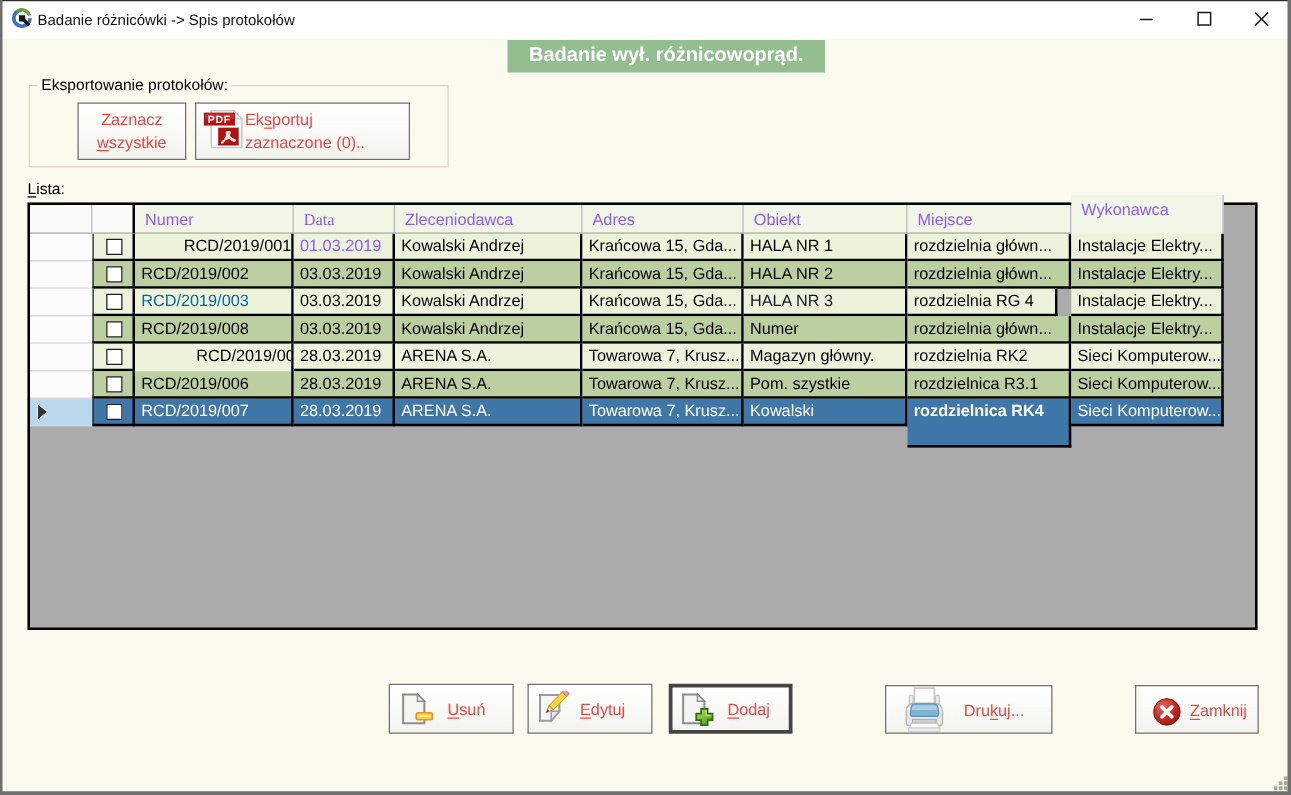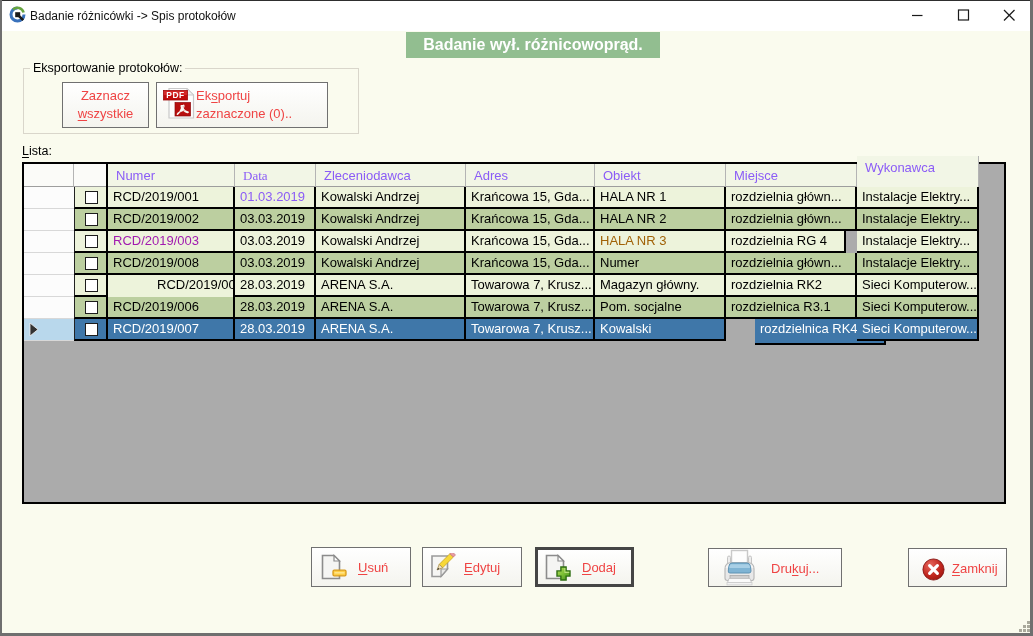--- a/index.html
+++ b/index.html
@@ -73,21 +73,21 @@
 <div class="hc" style="left:726px;top:164px;width:131px;height:23px;background:#F2F6E6;">
     <div class="ht">Miejsce</div>
   </div>
 <div class="hc" style="left:857px;top:156px;width:122px;height:38px;background:#F2F6E6;">
     <div class="ht">Wykonawca</div>
   </div>
 <div style="position:absolute;left:106px;top:164px;width:2px;height:23px;background:#000"></div>
 <div style="position:absolute;left:24px;top:187px;width:50px;height:22px;background:#FCFCFC;border-bottom:1px solid #D8D8D8"></div>
 <div class="dc" style="left:74px;top:187px;width:34px;height:22px;background:#EDF3DB;border-left:1px solid #222;"></div>
 <div style="position:absolute;left:85px;top:191px;width:13px;height:13px;background:#FFF;border:1.5px solid #1c1c1c"></div>
-<div class="dc" style="left:108px;top:187px;width:127px;height:22px;background:#EDF3DB;">
+<div class="dc" style="left:108px;top:187px;width:127px;height:22px;background:#EDF3DB;text-align:right;">
     <div class="ct" style="color:#000">RCD/2019/001</div>
   </div>
 <div class="dc" style="left:235px;top:187px;width:81px;height:22px;background:#EDF3DB;">
     <div class="ct" style="color:#8b5cf6">01.03.2019</div>
   </div>
 <div class="dc" style="left:316px;top:187px;width:150px;height:22px;background:#EDF3DB;">
     <div class="ct" style="color:#000">Kowalski Andrzej</div>
   </div>
 <div class="dc" style="left:466px;top:187px;width:129px;height:22px;background:#EDF3DB;">
     <div class="ct" style="color:#000">Krańcowa 15, Gda...</div>
@@ -122,33 +122,33 @@
 <div class="dc" style="left:726px;top:209px;width:131px;height:22px;background:#BCCFA0;">
     <div class="ct" style="color:#000">rozdzielnia główn...</div>
   </div>
 <div class="dc" style="left:857px;top:209px;width:122px;height:22px;background:#BCCFA0;">
     <div class="ct" style="color:#000">Instalacje Elektry...</div>
   </div>
 <div style="position:absolute;left:24px;top:231px;width:50px;height:22px;background:#FCFCFC;border-bottom:1px solid #D8D8D8"></div>
 <div class="dc" style="left:74px;top:231px;width:34px;height:22px;background:#EDF3DB;border-left:1px solid #222;"></div>
 <div style="position:absolute;left:85px;top:235px;width:13px;height:13px;background:#FFF;border:1.5px solid #1c1c1c"></div>
 <div class="dc" style="left:108px;top:231px;width:127px;height:22px;background:#EDF3DB;">
-    <div class="ct" style="color:#a21caf">RCD/2019/003</div>
+    <div class="ct" style="color:#0369a1">RCD/2019/003</div>
   </div>
 <div class="dc" style="left:235px;top:231px;width:81px;height:22px;background:#EDF3DB;">
     <div class="ct" style="color:#000">03.03.2019</div>
   </div>
 <div class="dc" style="left:316px;top:231px;width:150px;height:22px;background:#EDF3DB;">
     <div class="ct" style="color:#000">Kowalski Andrzej</div>
   </div>
 <div class="dc" style="left:466px;top:231px;width:129px;height:22px;background:#EDF3DB;">
     <div class="ct" style="color:#000">Krańcowa 15, Gda...</div>
   </div>
 <div class="dc" style="left:595px;top:231px;width:131px;height:22px;background:#EDF3DB;">
-    <div class="ct" style="color:#a16207">HALA NR 3</div>
+    <div class="ct" style="color:#0f172a">HALA NR 3</div>
   </div>
 <div class="dc" style="left:726px;top:231px;width:120px;height:22px;background:#EDF3DB;">
     <div class="ct" style="color:#000">rozdzielnia RG 4</div>
   </div>
 <div class="dc" style="left:857px;top:231px;width:122px;height:22px;background:#EDF3DB;">
     <div class="ct" style="color:#000">Instalacje Elektry...</div>
   </div>
 <div style="position:absolute;left:24px;top:253px;width:50px;height:22px;background:#FCFCFC;border-bottom:1px solid #D8D8D8"></div>
 <div class="dc" style="left:74px;top:253px;width:34px;height:22px;background:#BCCFA0;border-left:1px solid #222;"></div>
 <div style="position:absolute;left:85px;top:257px;width:13px;height:13px;background:#FFF;border:1.5px solid #1c1c1c"></div>
@@ -206,21 +206,21 @@
 <div class="dc" style="left:235px;top:297px;width:81px;height:22px;background:#BCCFA0;">
     <div class="ct" style="color:#000">28.03.2019</div>
   </div>
 <div class="dc" style="left:316px;top:297px;width:150px;height:22px;background:#BCCFA0;">
     <div class="ct" style="color:#000">ARENA S.A.</div>
   </div>
 <div class="dc" style="left:466px;top:297px;width:129px;height:22px;background:#BCCFA0;">
     <div class="ct" style="color:#000">Towarowa 7, Krusz...</div>
   </div>
 <div class="dc" style="left:595px;top:297px;width:131px;height:22px;background:#BCCFA0;">
-    <div class="ct" style="color:#000">Pom. socjalne</div>
+    <div class="ct" style="color:#000">Pom. szystkie</div>
   </div>
 <div class="dc" style="left:726px;top:297px;width:131px;height:22px;background:#BCCFA0;">
     <div class="ct" style="color:#000">rozdzielnica R3.1</div>
   </div>
 <div class="dc" style="left:857px;top:297px;width:122px;height:22px;background:#BCCFA0;">
     <div class="ct" style="color:#000">Sieci Komputerow...</div>
   </div>
 <div style="position:absolute;left:24px;top:319px;width:50px;height:22px;background:#B9D8EC;border-bottom:1px solid #D8D8D8">
     <svg width="10" height="13" style="position:absolute;left:5px;top:4px">
       <path d="M1 0 L9 6.5 L1 13 Z" fill="#333" stroke="#F0F0F0" stroke-width="0.8"></path>
@@ -236,21 +236,21 @@
   </div>
 <div class="dc" style="left:316px;top:319px;width:150px;height:22px;background:#3F77A9;">
     <div class="ct" style="color:#FFF">ARENA S.A.</div>
   </div>
 <div class="dc" style="left:466px;top:319px;width:129px;height:22px;background:#3F77A9;">
     <div class="ct" style="color:#FFF">Towarowa 7, Krusz...</div>
   </div>
 <div class="dc" style="left:595px;top:319px;width:131px;height:22px;background:#3F77A9;">
     <div class="ct" style="color:#FFF">Kowalski</div>
   </div>
-<div class="dc" style="left:755px;top:319px;width:131px;height:26px;background:#3F77A9;">
+<div class="dc" style="left:726px;top:319px;width:131px;height:39px;background:#3F77A9;font-weight:bold;">
     <div class="ct" style="color:#FFF">rozdzielnica RK4</div>
   </div>
 <div class="dc" style="left:857px;top:319px;width:122px;height:22px;background:#3F77A9;">
     <div class="ct" style="color:#FFF">Sieci Komputerow...</div>
   </div>
 
 <div class="btn" style="left:311px;top:547px;width:100px;height:40px"></div>
 <svg style="position:absolute;left:321px;top:554px" width="30" height="30" viewBox="0 0 30 30">
 <path d="M1.5 1.5 H13 L18.5 7 V24.5 H1.5 Z" fill="#F5F5F3" stroke="#8C8C8C" stroke-width="1.6"></path>
 <path d="M13 1.5 L13 7 L18.5 7 Z" fill="#FDFDFD" stroke="#8C8C8C" stroke-width="1.2"></path>

